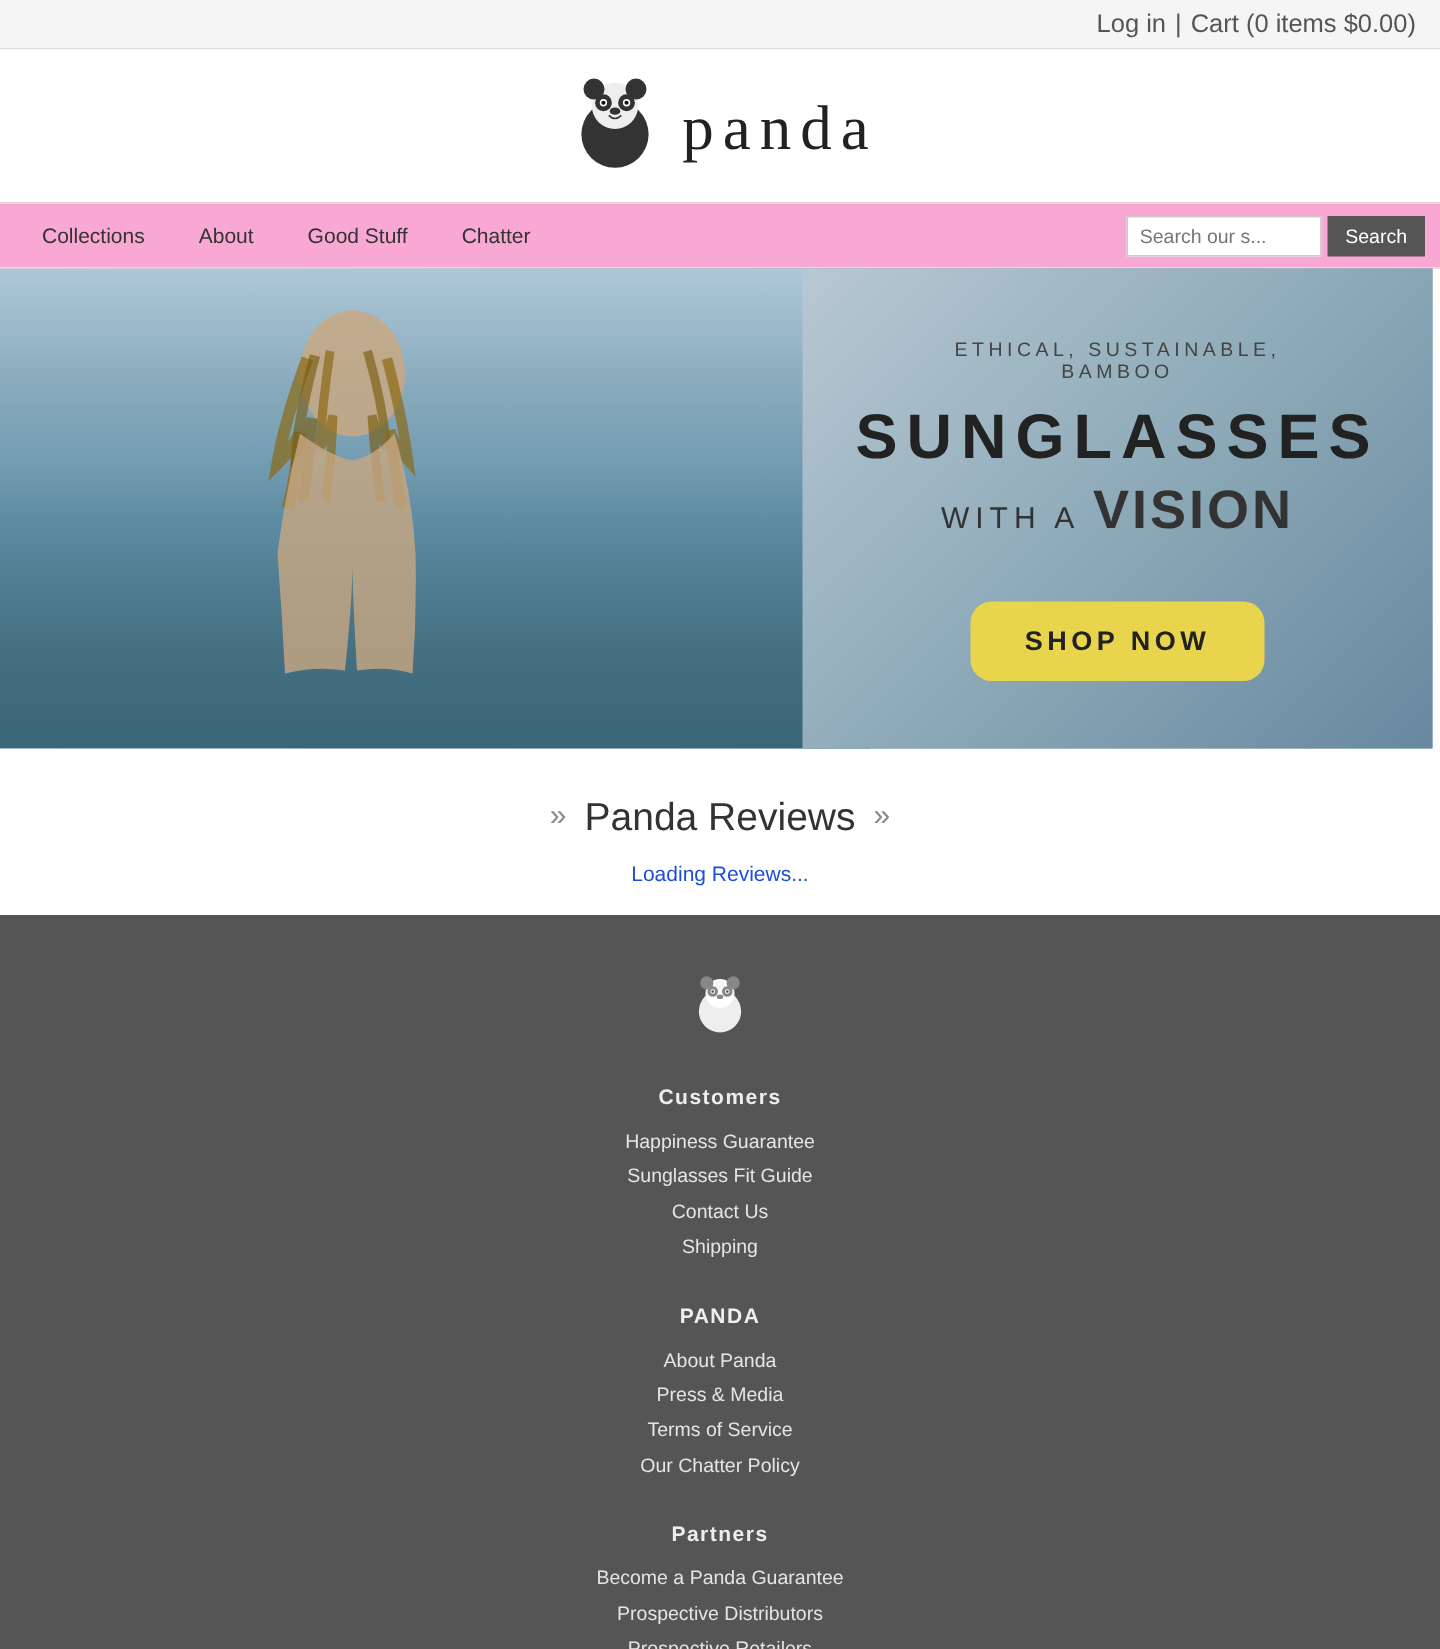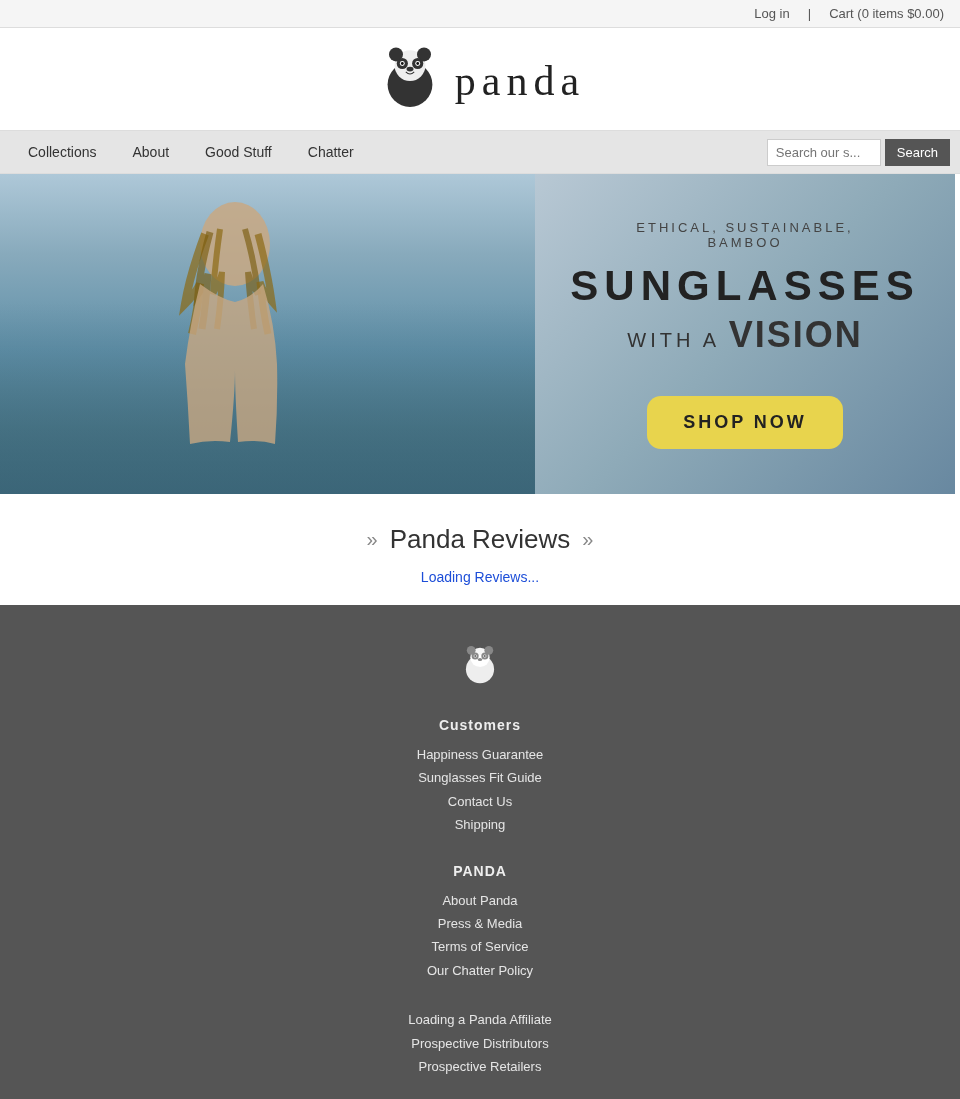--- a/index.html
+++ b/index.html
@@ -6,23 +6,23 @@
     body { font-family: 'Helvetica Neue', Helvetica, Arial, sans-serif; background: #fff; color: #333; width: 960px; }
 
     
     .top-bar {
       background: #f5f5f5;
       border-bottom: 1px solid #ddd;
       display: flex;
       justify-content: flex-end;
       align-items: flex-start;
       padding: 6px 16px;
-      font-size: 13px;
+      font-size: 17px;
       color: #555;
-      gap: 18px;
+      gap: 6px;
     }
     .top-bar a { color: #555; text-decoration: none; }
 
     
     .header {
       display: flex;
       justify-content: center;
       align-items: center;
       padding: 18px 0 14px;
       background: #fff;
@@ -39,21 +39,21 @@
     .logo-text {
       font-size: 42px;
       font-weight: 300;
       letter-spacing: 6px;
       color: #222;
       font-family: Georgia, serif;
     }
 
     
     .nav {
-      background: #e5e5e5;
+      background: #f9a8d4;
       border-top: 1px solid #ddd;
       border-bottom: 1px solid #ddd;
       display: flex;
       align-items: center;
       padding: 0 10px;
       height: 44px;
     }
     .nav-links {
       display: flex;
       align-items: center;
@@ -73,21 +73,21 @@
     .nav-search {
       display: flex;
       align-items: center;
       gap: 4px;
       margin-left: auto;
     }
     .nav-search input {
       border: 1px solid #ccc;
       padding: 5px 8px;
       font-size: 13px;
-      width: 114px;
+      width: 130px;
       outline: none;
       color: #aaa;
       margin-left: 48px;
     }
     .nav-search button {
       background: #555;
       color: #fff;
       border: none;
       padding: 6px 12px;
       font-size: 13px;
@@ -357,19 +357,20 @@
 
   <div class="footer-section">
     <div class="footer-section-title">PANDA</div>
     <a class="footer-link">About Panda</a>
     <a class="footer-link">Press &amp; Media</a>
     <a class="footer-link">Terms of Service</a>
     <a class="footer-link">Our Chatter Policy</a>
   </div>
 
   <div class="footer-section">
-    <a class="footer-link">Loading a Panda Affiliate</a>
+    <div class="footer-section-title">Partners</div>
+    <a class="footer-link">Become a Panda Guarantee</a>
     <a class="footer-link">Prospective Distributors</a>
     <a class="footer-link">Prospective Retailers</a>
 
   </div>
 
 </footer>
 
 </body></html>

